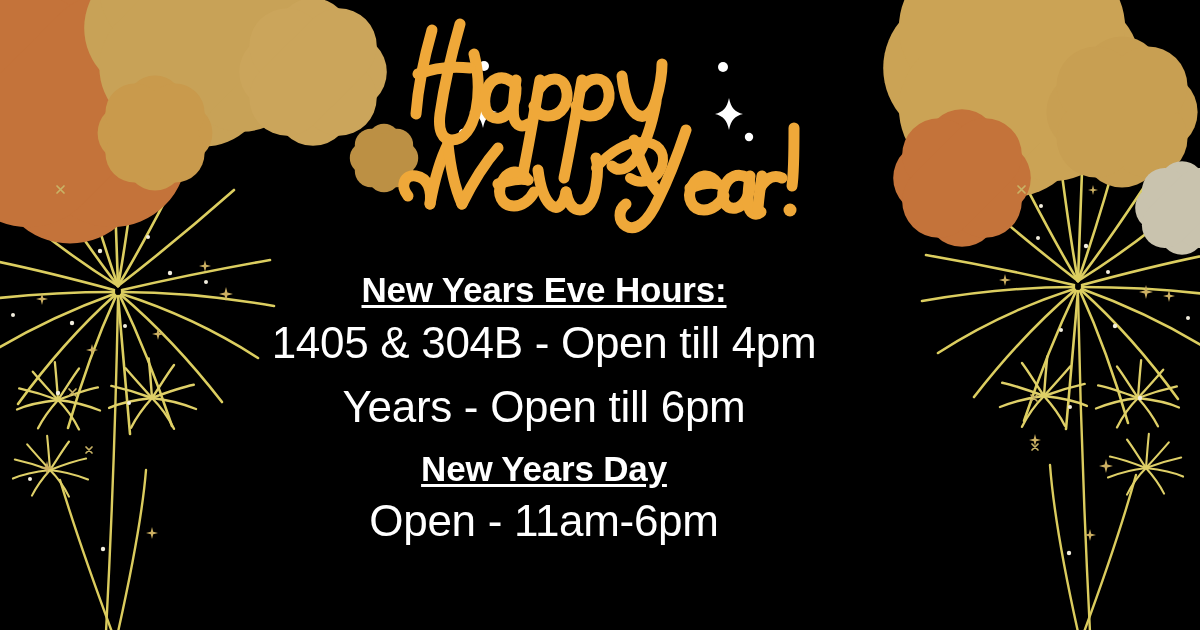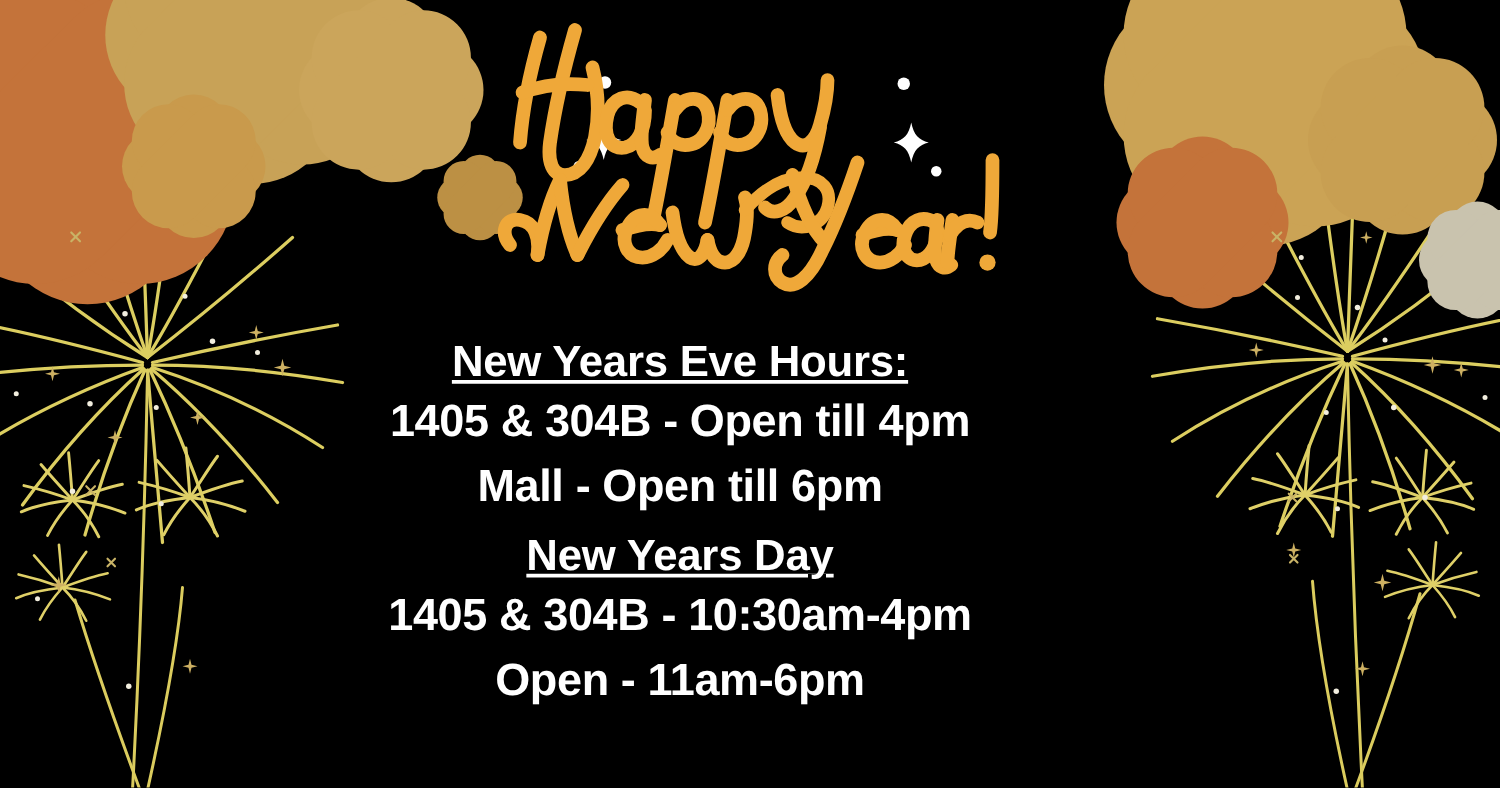--- a/index.html
+++ b/index.html
@@ -42,22 +42,22 @@
   .hd {
     font-size:35px;
     font-weight:bold;
     line-height:1.17;
     letter-spacing:-0.2px;
     text-decoration:underline;
     text-underline-offset:3px;
     text-decoration-thickness:3px;
   }
   .ln {
-    font-size:36px;
-    font-weight:bold;
+    font-size:44px;
+    font-weight:normal;
     line-height:1.45;
     letter-spacing:-0.3px;
     white-space:nowrap;
   }
 </style>
 </head>
 <body>
 
 <div id="poster">
 
@@ -344,24 +344,23 @@
       <text x="-9999" y="-9999" font-size="1" fill="none">Happy</text>
       <text x="-9999" y="-9999" font-size="1" fill="none">New Year!</text>
     </svg>
   </div>
 
   <div id="info">
 
     <div class="grp">
       <div class="hd">New Years Eve Hours:</div>
       <div class="ln">1405 &amp; 304B - Open till 4pm</div>
-      <div class="ln">Mall - Open till 6pm</div>
+      <div class="ln">Years - Open till 6pm</div>
     </div>
 
     <div class="grp">
       <div class="hd">New Years Day</div>
-      <div class="ln">1405 &amp; 304B - 10:30am-4pm</div>
       <div class="ln">Open - 11am-6pm</div>
     </div>
 
   </div>
 
 </div>
 
 </body></html>

